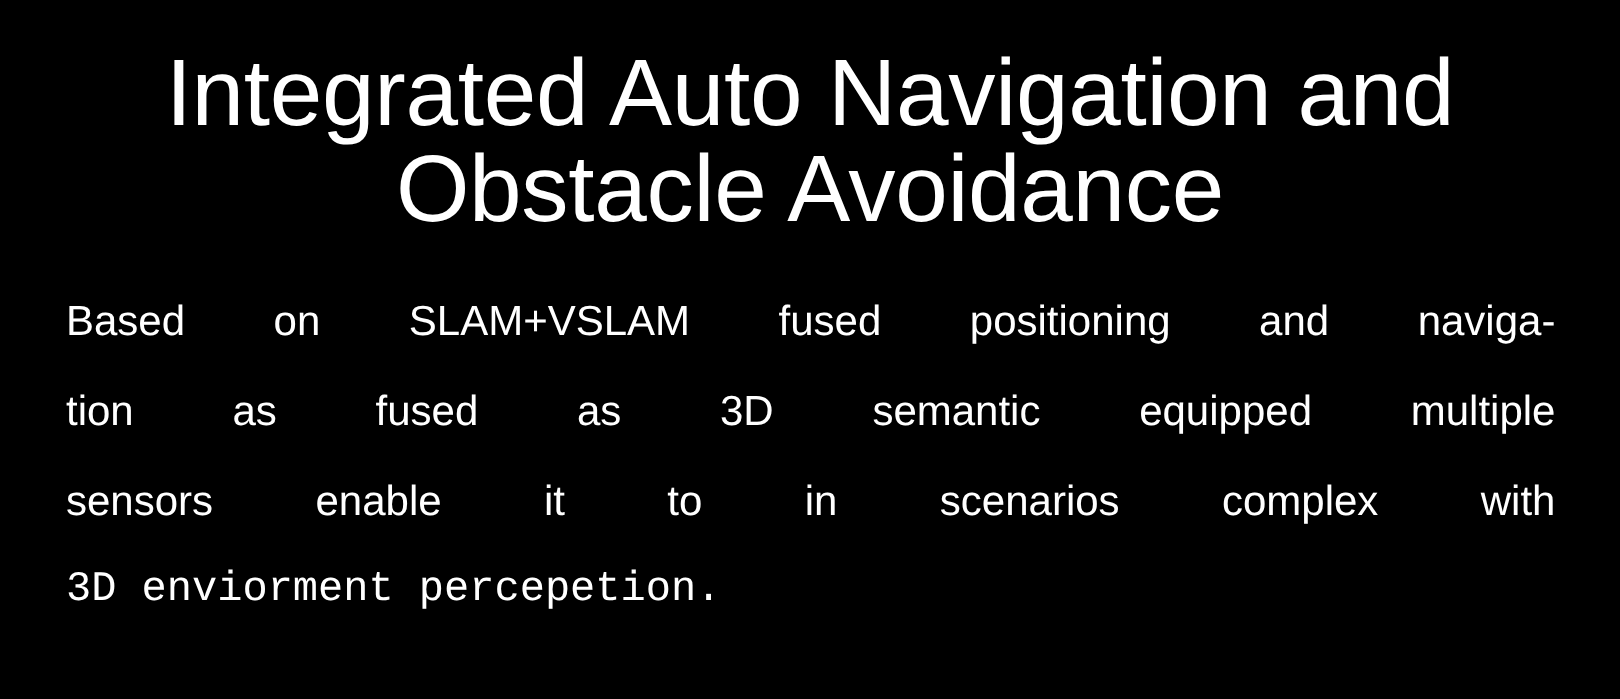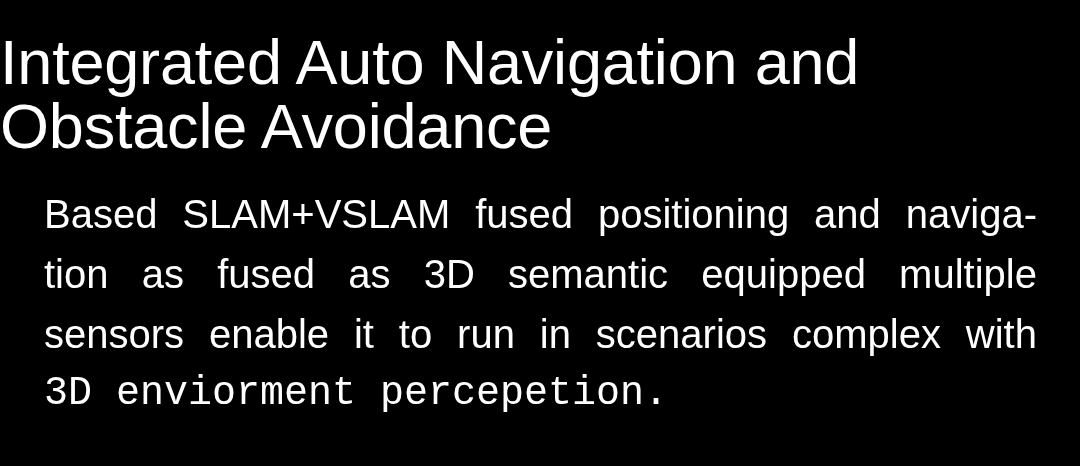--- a/index.html
+++ b/index.html
@@ -19,41 +19,42 @@
     width: 1080px;
     height: 466px;
     background: #000000;
     box-sizing: border-box;
   }
   .title-block {
     position: absolute;
     left: 0;
     top: 30px;
     width: 1080px;
+    text-align: center;
   }
   .title-line {
     display: block;
     color: #ffffff;
     font-family: "Liberation Sans", sans-serif;
     font-size: 63px;
     font-weight: 400;
     line-height: 64px;
     letter-spacing: -0.2px;
     white-space: nowrap;
   }
   .body-block {
     position: absolute;
     left: 44px;
     top: 184px;
     width: 993px;
   }
   .body-para {
     color: #ffffff;
     font-family: "Liberation Sans", sans-serif;
-    font-size: 40px;
+    font-size: 28px;
     font-weight: 400;
     line-height: 60px;
     text-align: justify;
     text-justify: inter-word;
     margin: 0;
     hyphens: none;
   }
   .body-line {
     display: block;
     width: 100%;
@@ -79,20 +80,21 @@
 
   <div class="title-block">
     <span class="title-line">Integrated Auto Navigation and</span>
     <span class="title-line">Obstacle Avoidance</span>
   </div>
 
   <div class="body-block">
     <p class="body-para">
       <span class="body-line justified">
         <span>Based</span>
+        <span>on</span>
         <span>SLAM+VSLAM</span>
         <span>fused</span>
         <span>positioning</span>
         <span>and</span>
         <span>naviga-</span>
       </span>
       <span class="body-line justified">
         <span>tion</span>
         <span>as</span>
         <span>fused</span>
@@ -100,21 +102,20 @@
         <span>3D</span>
         <span>semantic</span>
         <span>equipped</span>
         <span>multiple</span>
       </span>
       <span class="body-line justified">
         <span>sensors</span>
         <span>enable</span>
         <span>it</span>
         <span>to</span>
-        <span>run</span>
         <span>in</span>
         <span>scenarios</span>
         <span>complex</span>
         <span>with</span>
       </span>
       <span class="body-line last">3D enviorment percepetion.</span>
     </p>
   </div>
 
 </div>

